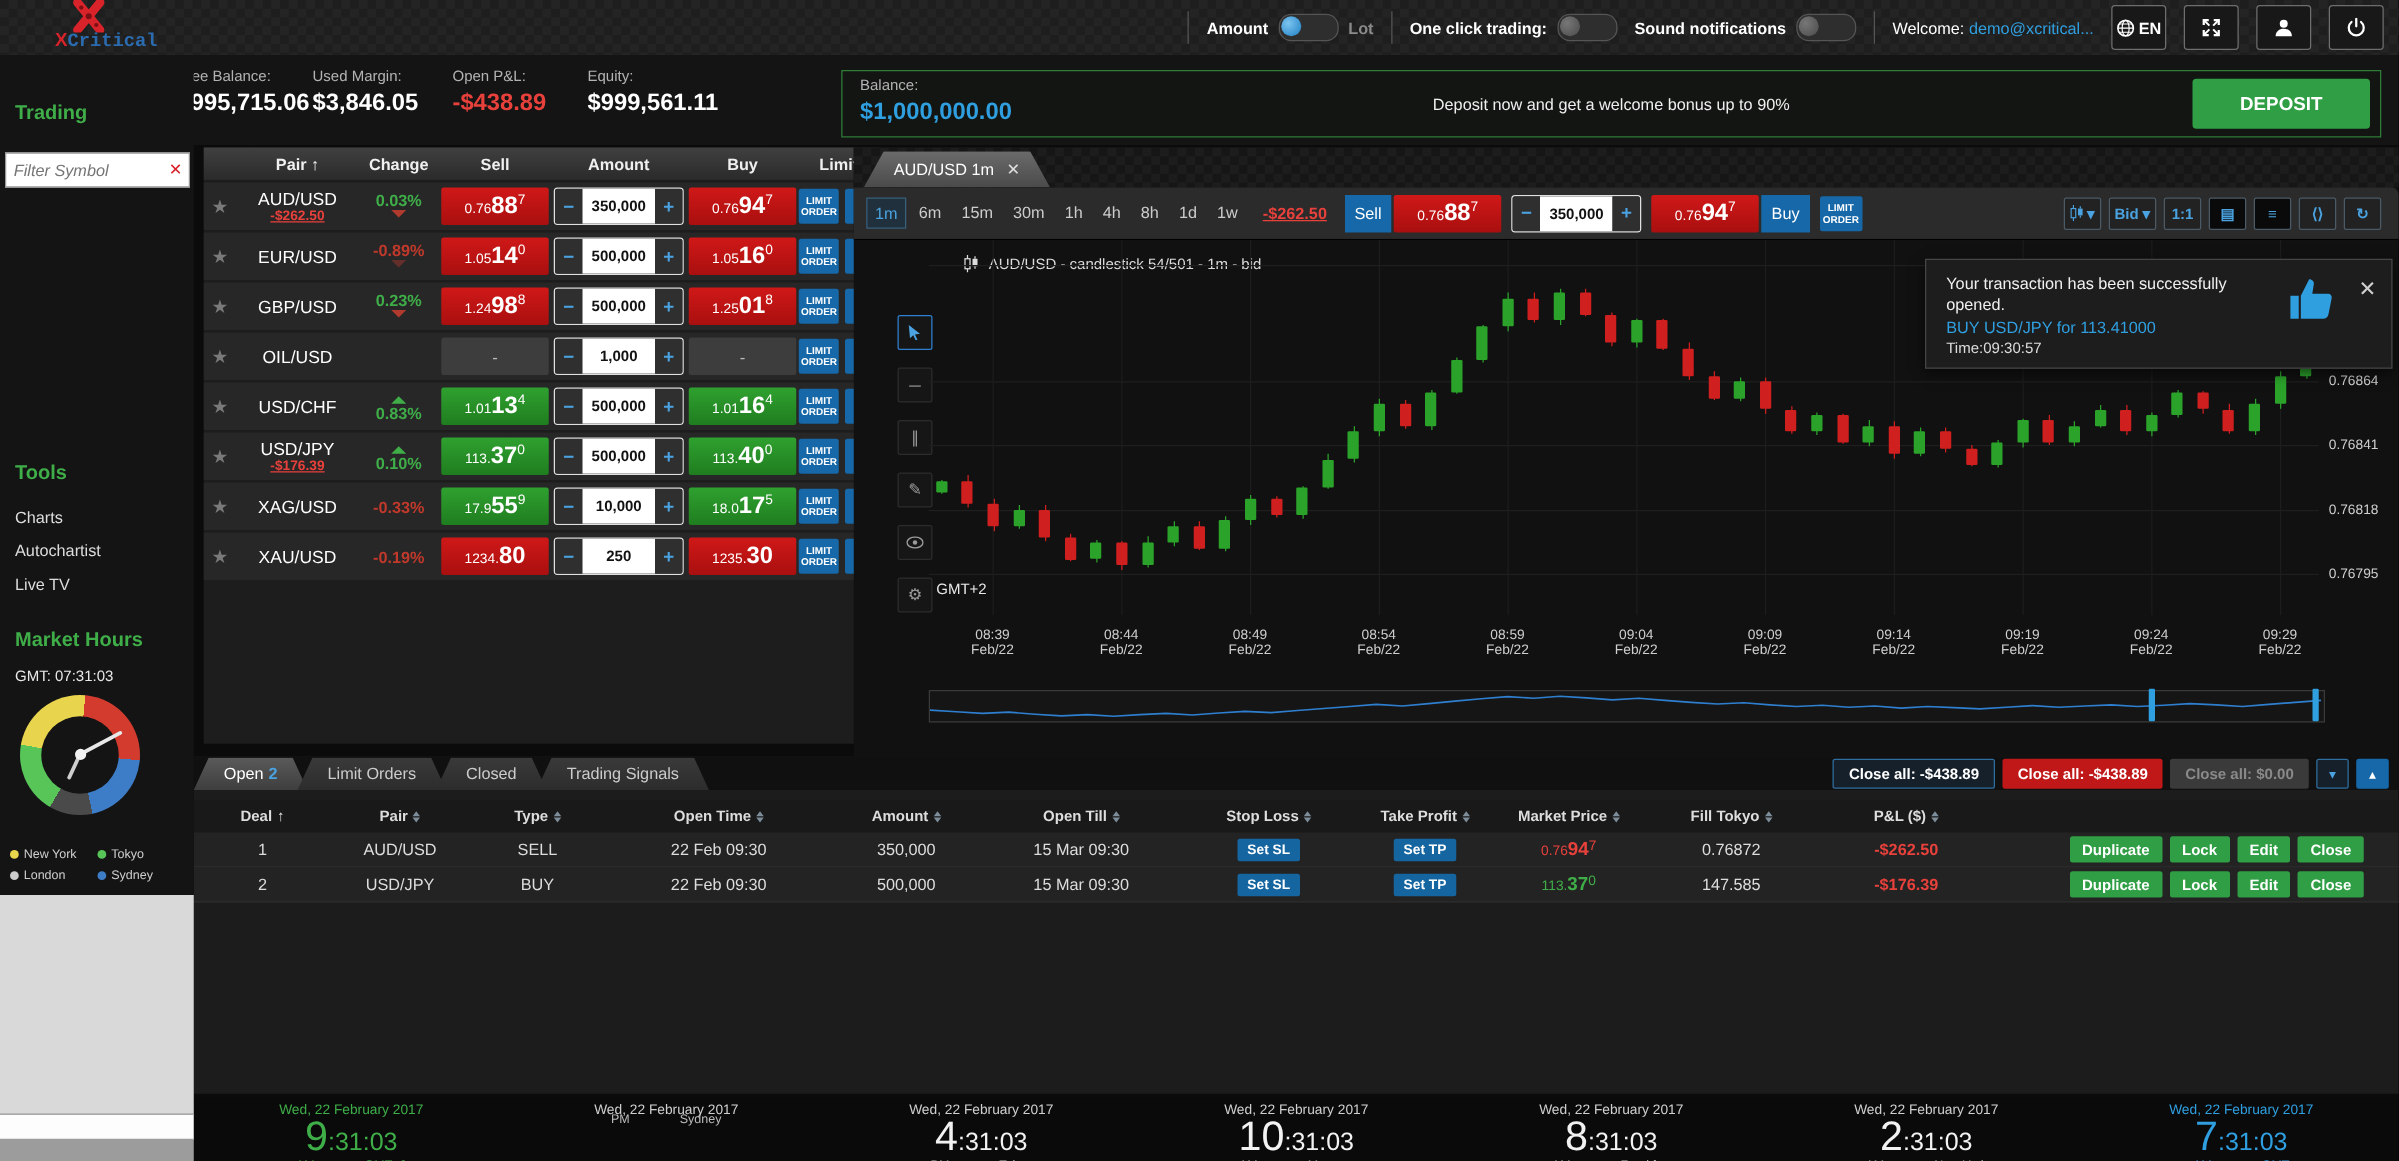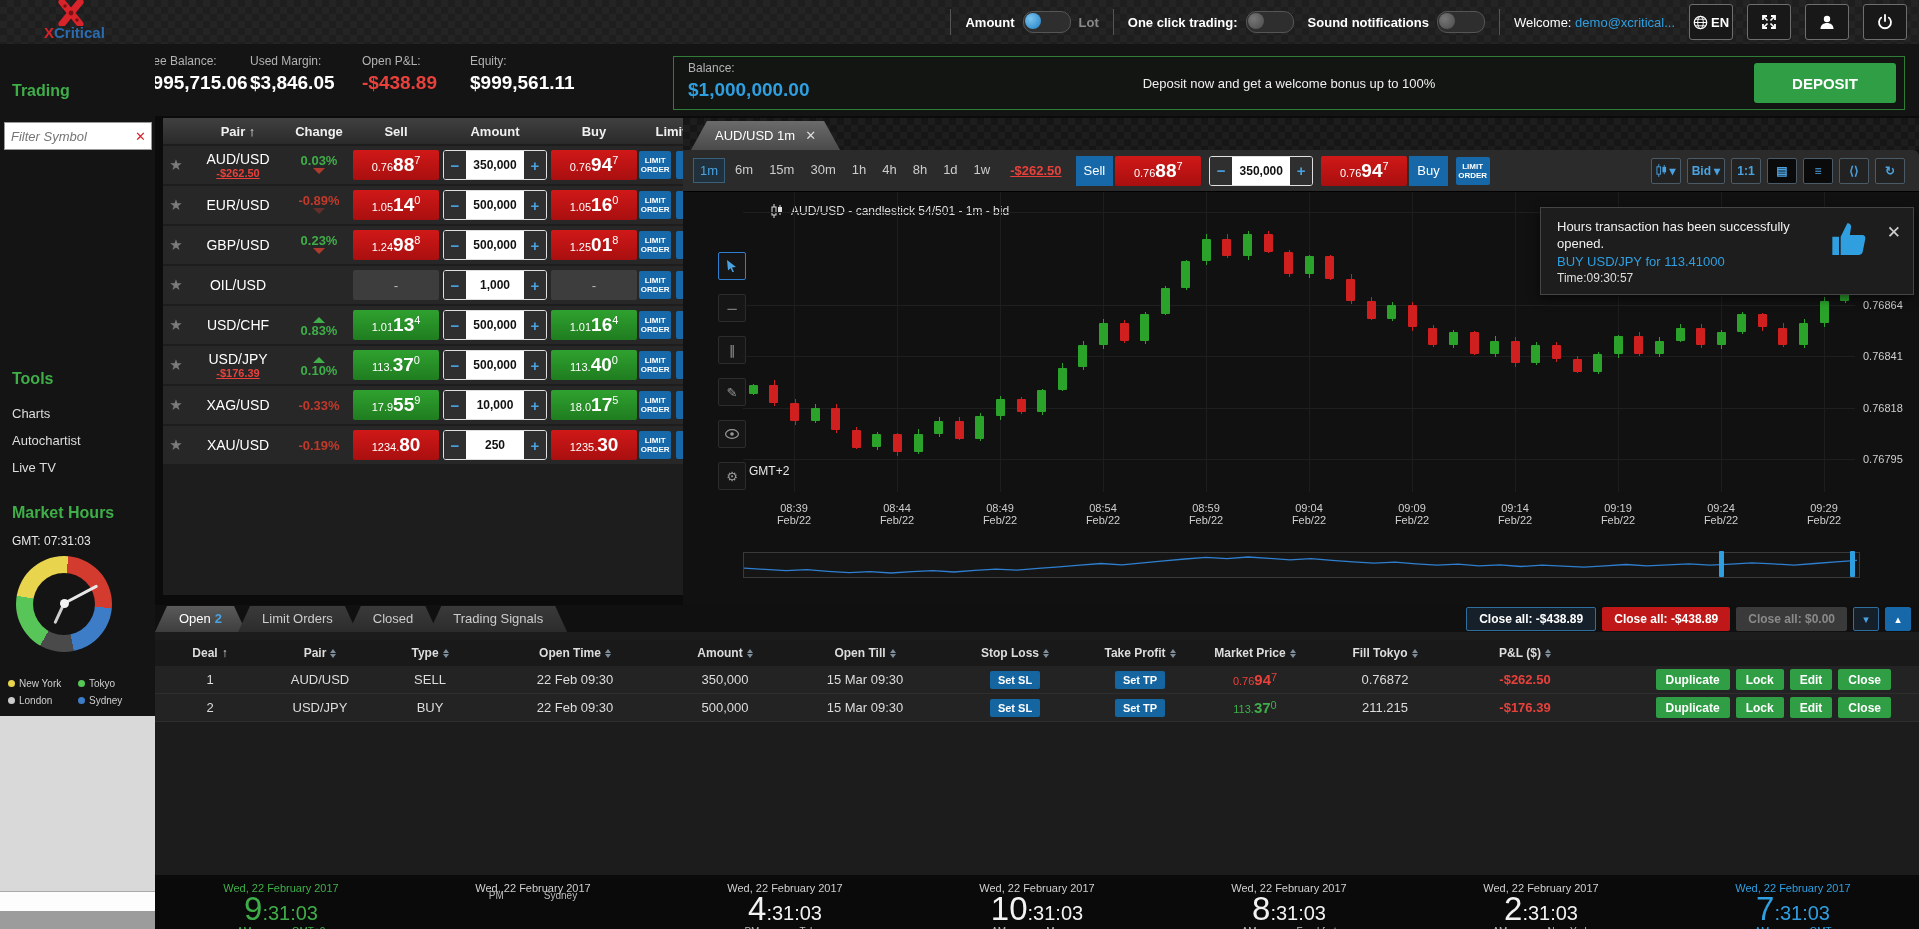--- a/index.html
+++ b/index.html
@@ -5,21 +5,21 @@
   html,body{margin:0;padding:0;width:1919px;height:929px;background:#000;overflow:hidden;
     font-family:"Liberation Sans","DejaVu Sans",sans-serif;-webkit-font-smoothing:antialiased;}
   #app{position:relative;width:1919px;height:929px;background:#0b0b0b;}
   
   .topbar{position:absolute;left:0;top:0;width:1919px;height:44px;background-color:#1e1e1e;
     background-image:linear-gradient(45deg,#242424 25%,transparent 25%,transparent 75%,#242424 75%),
       linear-gradient(45deg,#242424 25%,transparent 25%,transparent 75%,#242424 75%);
     background-size:14px 14px;background-position:0 0,7px 7px;z-index:30;}
   .logo{position:absolute;left:42px;top:2px;width:120px;height:42px;cursor:pointer;}
   .logo-text{position:absolute;left:2px;top:22px;font-size:15px;font-weight:bold;}
-  .logo-text .lx{color:#d8232a;} .logo-text .lc{color:#2b6cb0;}
+  .logo-text .lx{color:#d8232a;} .logo-text .lc{color:#2b6cb0;font-family:Liberation Mono, monospace;}
   .topbar-right{position:absolute;right:12px;top:0;height:44px;display:flex;align-items:center;gap:14px;}
   .tseg{display:flex;align-items:center;gap:8px;}
   .tlabel{font-size:13px;color:#fff;font-weight:bold;}
   .tlabel.dim{color:#8a8a8a;}
   .vdiv{width:1px;height:26px;background:#555;}
   .toggle{width:46px;height:20px;border-radius:10px;background:#2e2e2e;border:1px solid #555;position:relative;cursor:pointer;display:inline-block;}
   .knob{position:absolute;left:1px;top:1px;width:16px;height:16px;border-radius:50%;background:radial-gradient(circle at 35% 35%,#777,#4a4a4a);}
   .knob.blue{background:radial-gradient(circle at 35% 35%,#7cc4ef,#1d7fc4);}
   .welcome{font-size:13px;color:#fff;}
   .welcome .wuser{color:#2f9fe0;}
@@ -261,21 +261,21 @@
     </div>
     <div class="metric" style="left:470px">
       <span class="mlabel">Equity:</span>
       <span class="mvalue">$999,561.11</span>
     </div>
     <div class="balancebox">
       <div class="metric">
         <span class="mlabel">Balance:</span>
         <span class="mvalue blue">$1,000,000.00</span>
       </div>
-      <div class="promo">Deposit now and get a welcome bonus up to 100%</div>
+      <div class="promo">Deposit now and get a welcome bonus up to 90%</div>
       <button class="deposit-btn">DEPOSIT</button>
     </div>
   </div>
 
   <nav class="sidebar">
     <div class="side-head" style="top:38px">Trading</div>
     <div class="filterwrap">
       <input type="text" placeholder="Filter Symbol" style="">
       <span class="filterx">✕</span>
     </div>
@@ -850,21 +850,21 @@
         <div class="candle-wick" style="left: 1120.5px; top: 126.8px; height: 29.1px; background: rgb(43, 163, 43);"></div>
         <div class="candle-body" style="left: 1116px; top: 131.1px; height: 22.2px; background: rgb(43, 163, 43);"></div>
         <div class="candle-wick" style="left: 1141.1px; top: 105.2px; height: 29.7px; background: rgb(43, 163, 43);"></div>
         <div class="candle-body" style="left: 1136.6px; top: 108.9px; height: 22.2px; background: rgb(43, 163, 43);"></div>
         <div class="candle-wick" style="left: 1161.7px; top: 83.6px; height: 27.2px; background: rgb(43, 163, 43);"></div>
         <div class="candle-body" style="left: 1157.2px; top: 86.7px; height: 22.2px; background: rgb(43, 163, 43);"></div>
       </div>
   </section>
 
   <div class="notification">
-    <div class="notif-l1">Hours transaction has been successfully opened.</div>
+    <div class="notif-l1">Your transaction has been successfully opened.</div>
     <div class="notif-l2">BUY USD/JPY for 113.41000</div>
     <div class="notif-l3">Time:09:30:57</div>
     <span class="notif-x">✕</span>
     <svg class="notif-thumb" width="40" height="44" viewBox="0 0 24 24">
       <path d="M2 10 h4 v11 H2 z M7 21 V10 l4-8 c1.5 0 2.6 1.2 2.2 2.7 L12.5 9 H20 c1.2 0 2 1 1.8 2.1 l-1.5 7.6 A2.8 2.8 0 0 1 17.6 21 Z" fill="#2f9fe0"></path>
     </svg>
   </div>
 
   <section class="orderspanel">
     <div class="otabstrip" id="otabs">
@@ -980,21 +980,21 @@
         <div class="ogrid orow">
           <div class="c">2</div>
           <div class="c">USD/JPY</div>
           <div class="c">BUY</div>
           <div class="c">22 Feb 09:30</div>
           <div class="c">500,000</div>
           <div class="c">15 Mar 09:30</div>
           <div class="c"><button class="mini-btn">Set SL</button></div>
           <div class="c"><button class="mini-btn">Set TP</button></div>
           <div class="c"><span class="pp mp green"><span class="s0">113.</span><span class="s1">37</span><span class="s2">0</span></span></div>
-          <div class="c">211.215</div>
+          <div class="c">147.585</div>
           <div class="c red">-$176.39</div>
           <div class="actions">
             <button class="act-btn">Duplicate</button>
             <button class="act-btn">Lock</button>
             <button class="act-btn">Edit</button>
             <button class="act-btn">Close</button>
           </div>
         </div>
       </div>
   </section>

